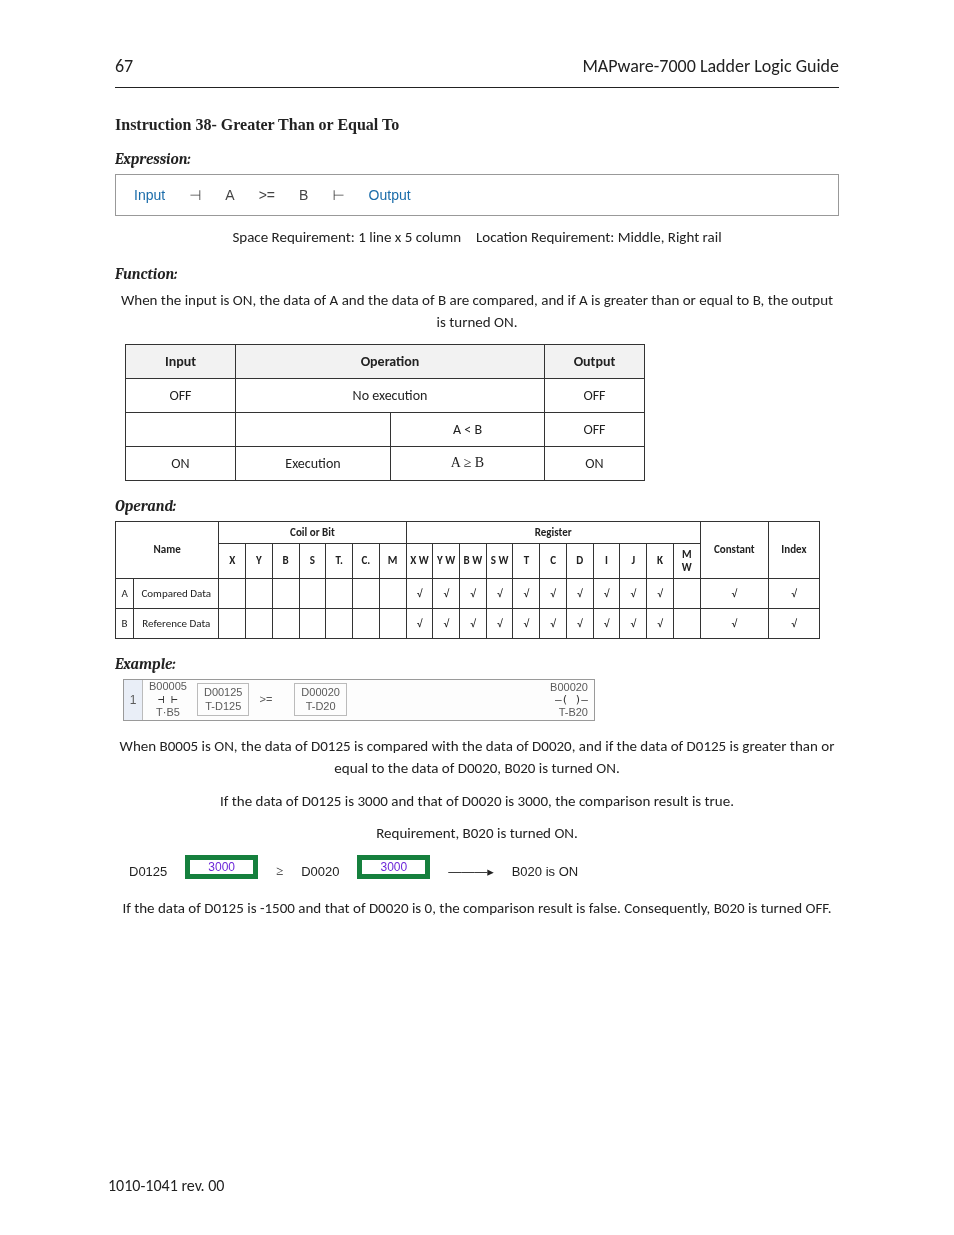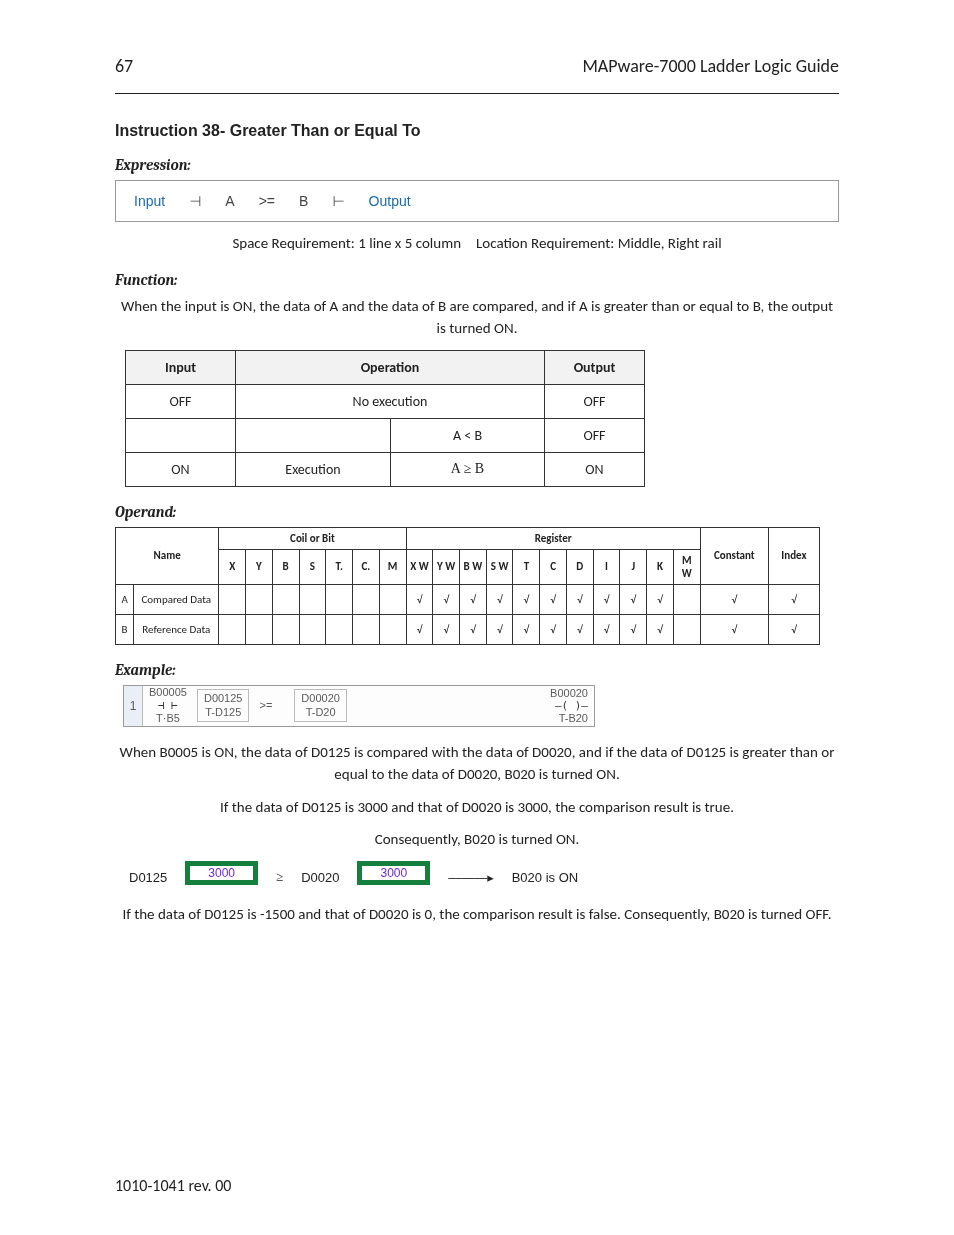--- a/index.html
+++ b/index.html
@@ -13,27 +13,27 @@
     width:954px;
     min-height:1235px;
     padding:55px 115px 40px 115px;
     box-sizing:border-box;
     position:relative;
   }
   .running{
     display:flex;
     justify-content:space-between;
     font-size:18px;
-    padding-bottom:16px;
+    padding-bottom:10px;
     border-bottom:1.5px solid #222;
     margin-bottom:28px;
   }
   .h-title{
     font-weight:700;
-    font-family:Liberation Sans, sans-serif;
+    font-family:Liberation Serif, serif;
     font-size:16px;
     margin:12px 0 0 0;
   }
   .h-sub{
     font-weight:700;
     font-style:italic;
     font-family:Cambria,Georgia,serif;
     font-size:15px;
     margin:16px 0 6px 0;
   }
@@ -116,21 +116,21 @@
   }
   .reg-box{
     border:5px solid #15803d;
     padding:0 18px;
     font-size:12px;
     color:#6d28d9;
   }
   .footer{
     position:absolute;
     bottom:40px;
-    left:115px;
+    left:108px;
     font-size:16px;
   }
   .ge{ font-family:'Times New Roman',serif; }
 </style>
 </head>
 <body>
 
 <div class="page">
 
   <div class="running">
@@ -308,21 +308,21 @@
     <div class="spacer"></div>
     <div class="coil">
       <div>B00020</div>
       <div style="font-family:monospace;color:#333">—( )—</div>
       <div>T-B20</div>
     </div>
   </div>
 
   <p>When B0005 is ON, the data of D0125 is compared with the data of D0020, and if the data of D0125 is greater than or equal to the data of D0020, B020 is turned ON.</p>
   <p>If the data of D0125 is 3000 and that of D0020 is 3000, the comparison result is true.</p>
-  <p>Consequently, B020 is turned ON.</p>
+  <p>Requirement, B020 is turned ON.</p>
 
   <div class="cmp-line">
     <span>D0125</span>
     <span class="reg-box">3000</span>
     <span class="ge">≥</span>
     <span>D0020</span>
     <span class="reg-box">3000</span>
     <span>———▸</span>
     <span>B020 is ON</span>
   </div>

